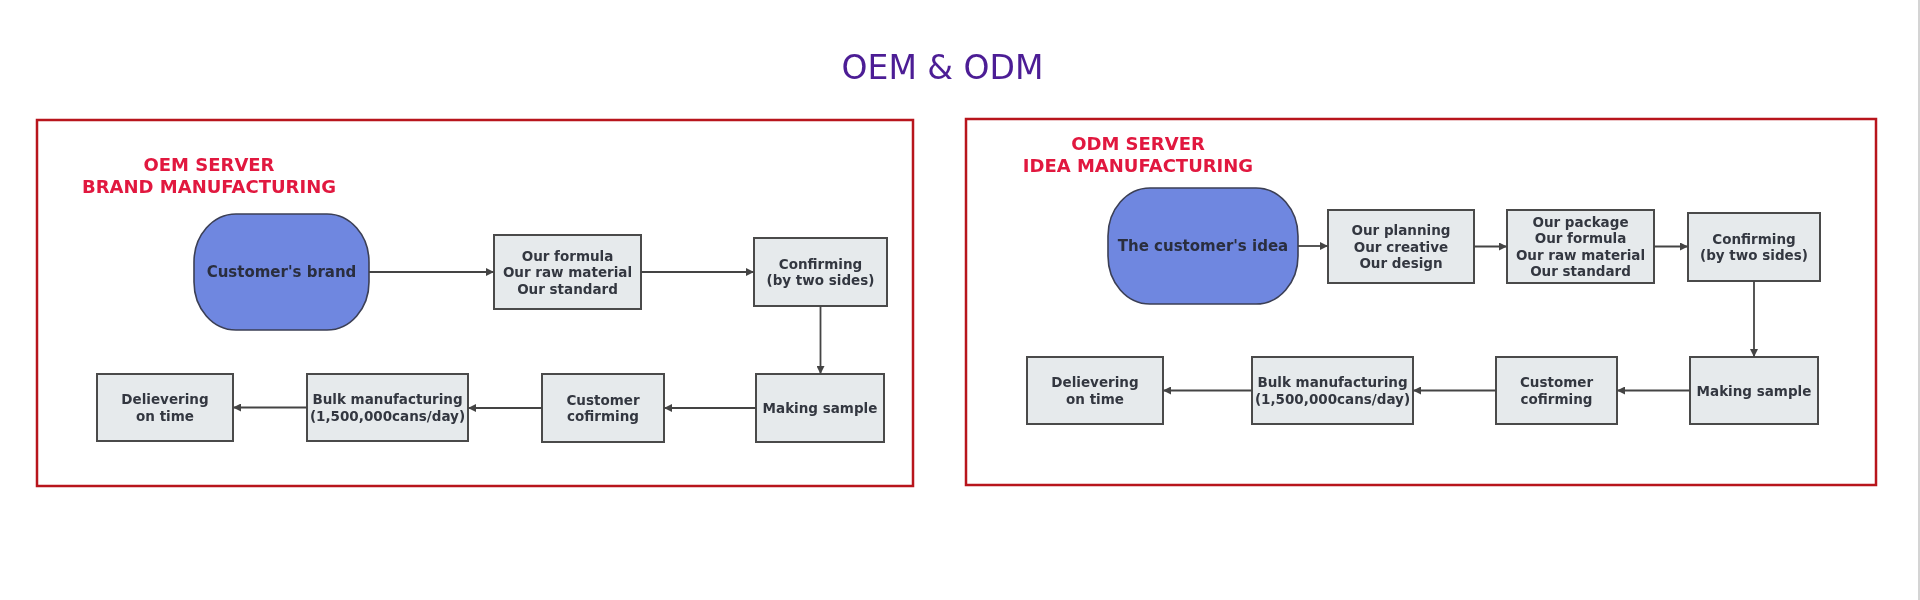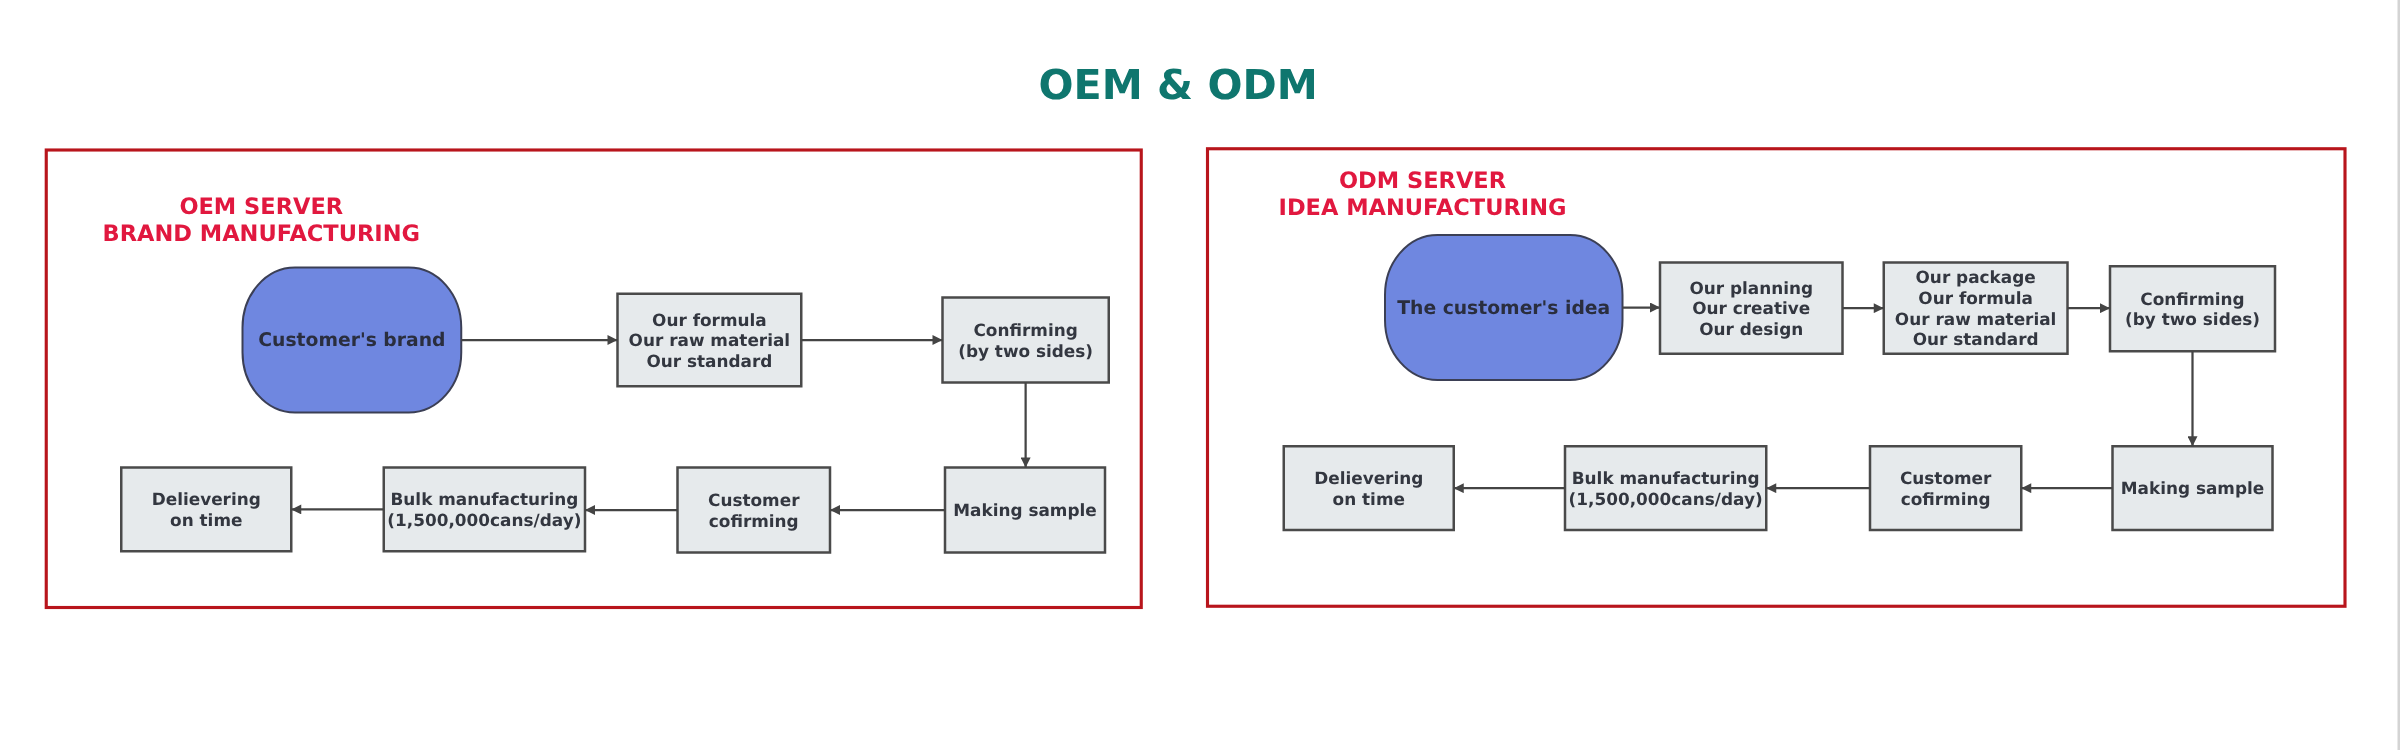--- a/index.html
+++ b/index.html
@@ -14,22 +14,22 @@
     overflow: hidden;
     font-family: "DejaVu Sans", "Liberation Sans", sans-serif;
   }
   .page-title {
     position: absolute;
     left: 0;
     top: 48px;
     width: 1885px;
     text-align: center;
     font-size: 33px;
-    font-weight: bold;
-    color: #0f766e;
+    font-weight: normal;
+    color: #4c1d95;
     letter-spacing: 0px;
     margin: 0;
   }
   .right-edge {
     position: absolute;
     right: 0;
     top: 0;
     width: 2px;
     height: 600px;
     background: #d4d4d4;

